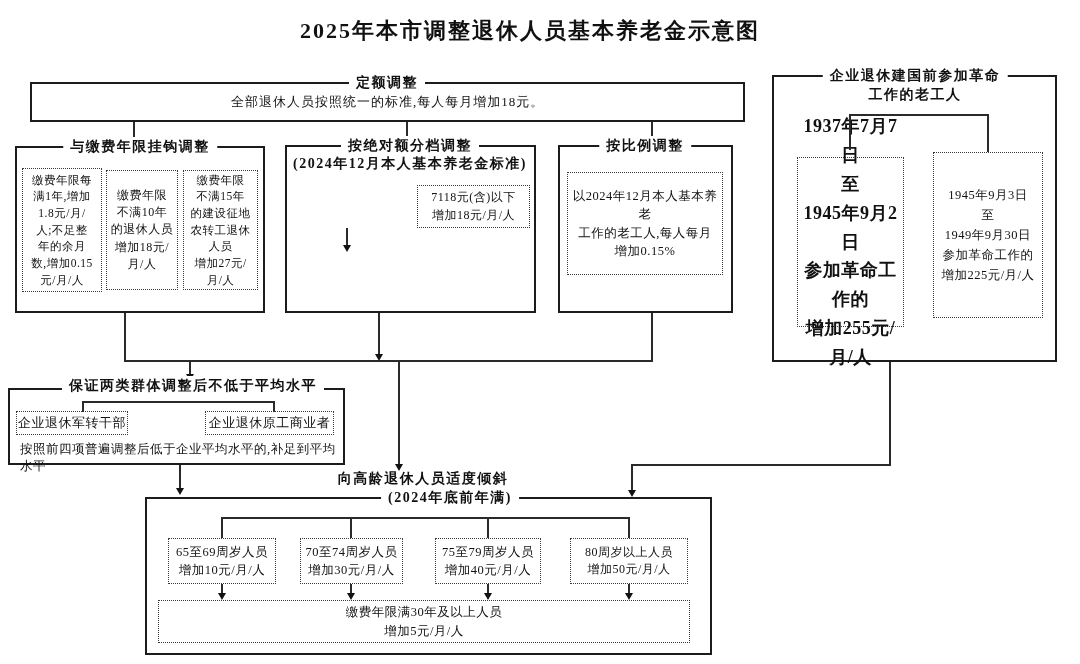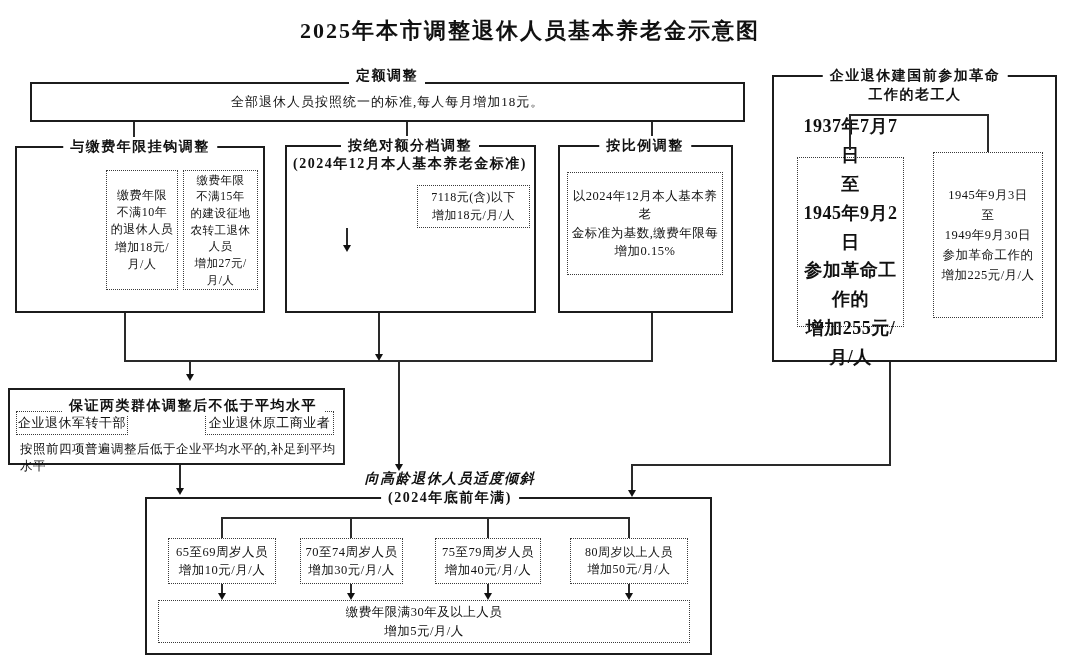--- a/index.html
+++ b/index.html
@@ -35,32 +35,39 @@
   .center{display:flex;align-items:center;justify-content:center;text-align:left;}
 </style>
 </head>
 <body>
 
 <div id="stage">
 
   <div class="title">2025年本市调整退休人员基本养老金示意图</div>
 
   <div class="box" style="left:30px;top:82px;width:715px;height:40px;"></div>
-  <div class="blabel" style="left:387px;top:66px;">定额调整</div>
+  <div class="blabel" style="left:387px;top:73px;">定额调整</div>
   <div class="content center" style="left:30px;top:84px;width:715px;height:36px;font-size:13px;letter-spacing:1px;">全部退休人员按照统一的标准,每人每月增加18元。</div>
 
   <div class="v" style="left:133px;top:122px;height:17px;"></div>
   <div class="ah" style="left:134px;top:139px;"></div>
   <div class="v" style="left:406px;top:122px;height:17px;"></div>
   <div class="ah" style="left:407px;top:139px;"></div>
   <div class="v" style="left:651px;top:122px;height:17px;"></div>
   <div class="ah" style="left:652px;top:139px;"></div>
 
   <div class="box" style="left:15px;top:146px;width:250px;height:167px;"></div>
   <div class="blabel" style="left:140px;top:137px;">与缴费年限挂钩调整</div>
+  <div class="dbox" style="left:22px;top:168px;width:80px;height:124px;font-size:11.5px;">缴费年限每
+满1年,增加
+1.8元/月/
+人;不足整
+年的余月
+数,增加0.15
+元/月/人</div>
   <div class="dbox" style="left:106px;top:170px;width:72px;height:120px;">缴费年限
 不满10年
 的退休人员
 增加18元/
 月/人</div>
   <div class="dbox" style="left:183px;top:170px;width:75px;height:120px;font-size:11.5px;">缴费年限
 不满15年
 的建设征地
 农转工退休
 人员
@@ -71,21 +78,21 @@
   <div class="blabel" style="left:410px;top:136px;">按绝对额分档调整</div>
   <div class="blabel nobg" style="left:410px;top:154px;">(2024年12月本人基本养老金标准)</div>
   <div class="dbox" style="left:417px;top:185px;width:113px;height:43px;">7118元(含)以下
 增加18元/月/人</div>
   <div class="v" style="left:346px;top:228px;height:17px;"></div>
   <div class="ah" style="left:347px;top:245px;"></div>
 
   <div class="box" style="left:558px;top:145px;width:175px;height:168px;"></div>
   <div class="blabel" style="left:645px;top:136px;">按比例调整</div>
   <div class="dbox" style="left:567px;top:172px;width:156px;height:103px;font-size:12.5px;">以2024年12月本人基本养老
-金标准为基数,缴费年限每
+工作的老工人,每人每月
 增加0.15%</div>
 
   <div class="box" style="left:772px;top:75px;width:285px;height:287px;"></div>
   <div class="blabel" style="left:915px;top:66px;">企业退休建国前参加革命</div>
   <div class="blabel nobg" style="left:915px;top:85px;">工作的老工人</div>
   <div class="h" style="left:849px;top:114px;width:140px;"></div>
   <div class="v" style="left:849px;top:114px;height:36px;"></div>
   <div class="v" style="left:987px;top:114px;height:38px;"></div>
   <div class="dbox" style="left:797px;top:157px;width:107px;height:170px;font-size:18px;line-height:1.6;font-weight:bold;">1937年7月7日
 至
@@ -109,33 +116,33 @@
 
   <div class="v" style="left:398px;top:362px;height:102px;"></div>
   <div class="ah" style="left:399px;top:464px;"></div>
 
   <div class="v" style="left:889px;top:362px;height:104px;"></div>
   <div class="h" style="left:631px;top:464px;width:260px;"></div>
   <div class="v" style="left:631px;top:464px;height:26px;"></div>
   <div class="ah" style="left:632px;top:490px;"></div>
 
   <div class="box" style="left:8px;top:388px;width:337px;height:77px;"></div>
-  <div class="blabel" style="left:193px;top:396px;text-align:right;">保证两类群体调整后不低于平均水平</div>
+  <div class="blabel" style="left:193px;top:376px;text-align:right;">保证两类群体调整后不低于平均水平</div>
   <div class="h" style="left:82px;top:401px;width:193px;"></div>
   <div class="v" style="left:82px;top:401px;height:11px;"></div>
   <div class="v" style="left:273px;top:401px;height:11px;"></div>
   <div class="dbox" style="left:16px;top:411px;width:112px;height:24px;font-size:13px;">企业退休军转干部</div>
   <div class="dbox" style="left:205px;top:411px;width:129px;height:24px;font-size:13px;">企业退休原工商业者</div>
   <div class="content" style="left:20px;top:441px;width:320px;font-size:12.5px;letter-spacing:0.5px;">按照前四项普遍调整后低于企业平均水平的,补足到平均水平</div>
 
   <div class="v" style="left:179px;top:465px;height:23px;"></div>
   <div class="ah" style="left:180px;top:488px;"></div>
 
   <div class="box" style="left:145px;top:497px;width:567px;height:158px;"></div>
-  <div class="blabel nobg" style="left:450px;top:469px;font-style:italic;">向高龄退休人员适度倾斜</div>
+  <div class="blabel nobg" style="left:423px;top:469px;">向高龄退休人员适度倾斜</div>
   <div class="blabel" style="left:450px;top:488px;">(2024年底前年满)</div>
 
   <div class="h" style="left:221px;top:517px;width:409px;"></div>
   <div class="v" style="left:221px;top:517px;height:21px;"></div>
   <div class="v" style="left:350px;top:517px;height:21px;"></div>
   <div class="v" style="left:487px;top:517px;height:21px;"></div>
   <div class="v" style="left:628px;top:517px;height:21px;"></div>
 
   <div class="dbox" style="left:168px;top:538px;width:108px;height:46px;font-size:12.5px;">65至69周岁人员
 增加10元/月/人</div>

